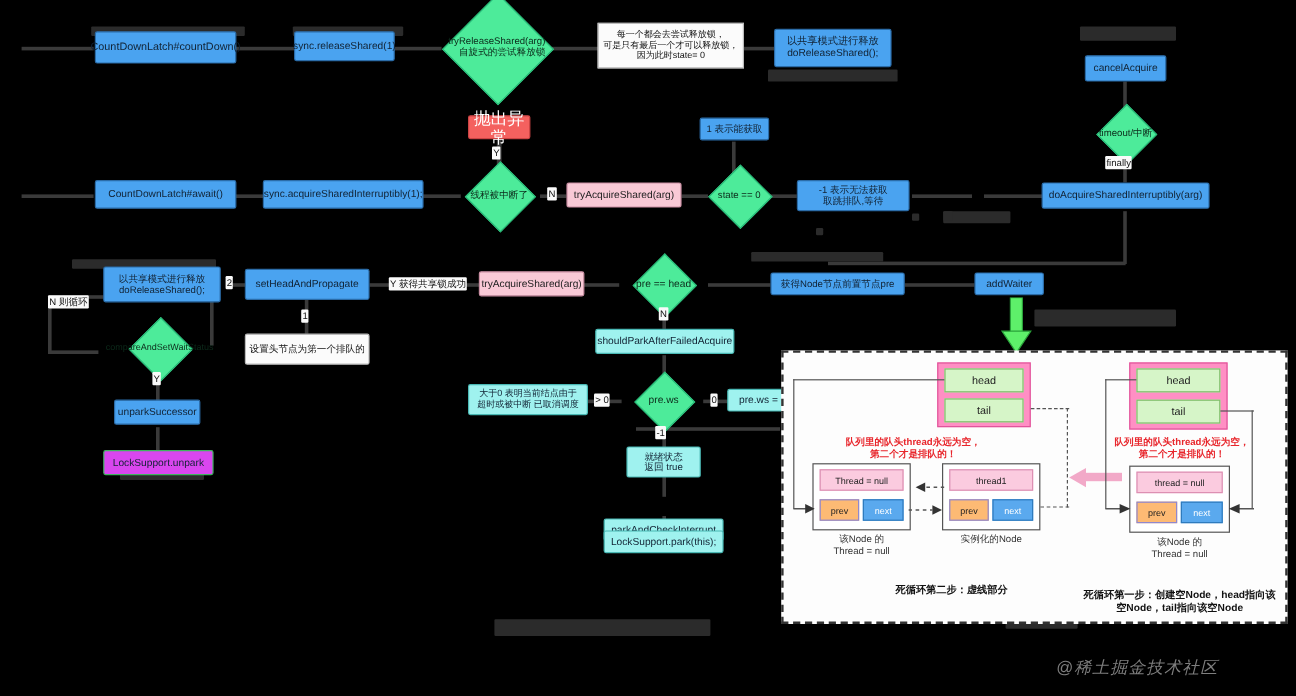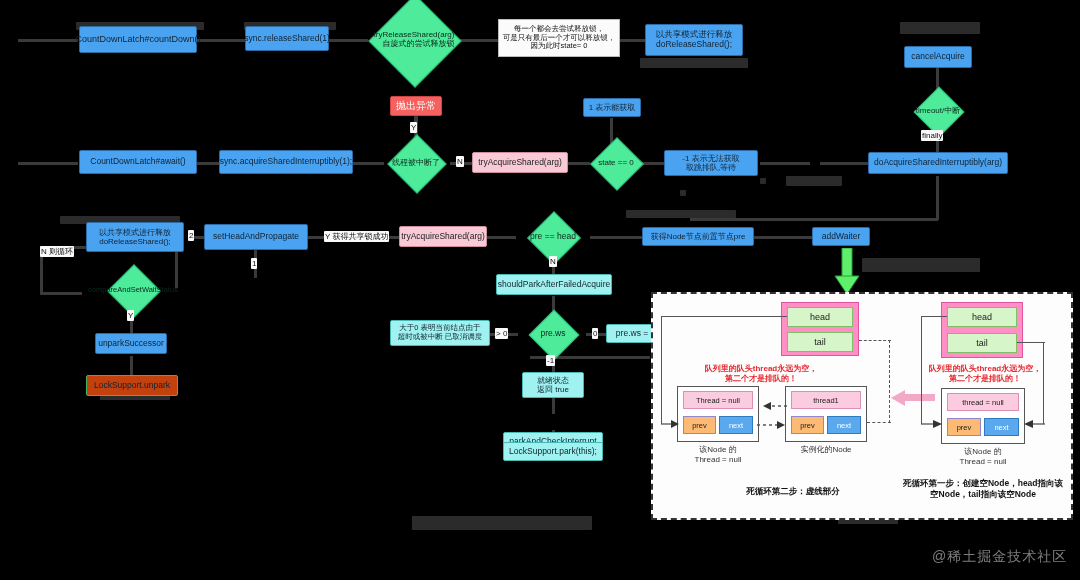--- a/index.html
+++ b/index.html
@@ -6,21 +6,21 @@
   body{width:1080px;height:580px;position:relative;overflow:hidden;
        font-family:"Liberation Sans","DejaVu Sans",sans-serif;}
   #canvas{position:absolute;left:0;top:0;width:1080px;height:580px;}
   .node{position:absolute;box-sizing:border-box;display:flex;align-items:center;
         justify-content:center;text-align:center;line-height:1.15;white-space:pre-line;}
   .rect{border:1.2px solid #2f6fb5;border-radius:2px;}
   .blue{background:#4aa3f0;color:#123;border-color:#2b6ca8;}
   .pink{background:#f9c9d6;color:#222;border-color:#c98ea2;}
   .red{background:#f4615f;color:#fff;border-color:#c44;}
   .cyan{background:#9ff2ef;color:#123;border-color:#49b8b4;}
-  .green{background:#c2410c;color:#123;border-color:#3fb45f;}
+  .green{background:#d946ef;color:#123;border-color:#3fb45f;}
   .white{background:#fbfbfb;color:#222;border:1.2px solid #bbb;}
   .diamond{position:absolute;display:flex;align-items:center;justify-content:center;
            text-align:center;line-height:1.1;white-space:pre-line;}
   .diamond .dshape{position:absolute;left:0;top:0;width:100%;height:100%;
            background:#4deb9a;transform:rotate(45deg);border:1.2px solid #27b877;}
   .diamond .dtxt{position:relative;z-index:2;color:#0c2a1a;text-align:right;}
   .edgelabel{position:absolute;background:#fafafa;color:#111;font-size:8px;padding:0 1px;
              line-height:11px;white-space:nowrap;border-radius:1px;}
   .faint{position:absolute;background:#2b2b2b;border-radius:1px;}
   .line{position:absolute;background:#3a3a3a;}
@@ -138,21 +138,21 @@
 
   <div class="diamond" style="left:903px;top:94px;width:70px;height:34px;font-size:8px;">
     <div class="dshape" style="width:34px;height:34px;left:18px;top:0px;"></div>
     <div class="dtxt">timeout/中断</div>
   </div>
 
   <div class="edgelabel" style="left:921px;top:130px;">finally</div>
 
   <div class="node rect blue" style="left:868px;top:152px;width:140px;height:22px;font-size:8.5px;">doAcquireSharedInterruptibly(arg)</div>
 
-  <div class="node rect red" style="left:390px;top:96px;width:52px;height:20px;font-size:10px;">抛出异常</div>
+  <div class="node rect red" style="left:390px;top:96px;width:52px;height:20px;font-size:14px;">抛出异常</div>
   <div class="edgelabel" style="left:410px;top:122px;">Y</div>
 
   <div class="node rect blue" style="left:79px;top:150px;width:118px;height:24px;font-size:8.5px;">CountDownLatch#await()</div>
 
   <div class="node rect blue" style="left:219px;top:150px;width:134px;height:24px;font-size:8.5px;">sync.acquireSharedInterruptibly(1);</div>
 
   <div class="diamond" style="left:382px;top:142px;width:68px;height:42px;font-size:8px;">
     <div class="dshape" style="width:40px;height:40px;left:14px;top:1px;"></div>
     <div class="dtxt">线程被中断了</div>
   </div>
@@ -175,20 +175,21 @@
 doReleaseShared();</div>
 
   <div class="edgelabel" style="left:40px;top:246px;">N 则循环</div>
 
   <div class="edgelabel" style="left:188px;top:230px;">2</div>
 
   <div class="node rect blue" style="left:204px;top:224px;width:104px;height:26px;font-size:8.5px;">setHeadAndPropagate</div>
 
   <div class="edgelabel" style="left:251px;top:258px;">1</div>
 
+  <div class="node rect white" style="left:204px;top:278px;width:104px;height:26px;font-size:8px;color:#111;">设置头节点为第一个排队的</div>
 
   <div class="edgelabel" style="left:324px;top:231px;">Y 获得共享锁成功</div>
 
   <div class="node rect pink" style="left:399px;top:226px;width:88px;height:21px;font-size:8.5px;">tryAcquireShared(arg)</div>
 
   <div class="diamond" style="left:516px;top:218px;width:74px;height:38px;font-size:8.5px;">
     <div class="dshape" style="width:36px;height:36px;left:19px;top:1px;"></div>
     <div class="dtxt">pre == head</div>
   </div>
 
@@ -290,32 +291,32 @@
     <div class="ired" style="left:262px;top:70px;width:140px;">队列里的队头thread永远为空，
 第二个才是排队的！</div>
 
     <div class="ibox iwhite" style="left:288px;top:94px;width:84px;height:56px;"></div>
     <div class="ibox ipinkl" style="left:294px;top:99px;width:72px;height:18px;font-size:7.5px;">thread = null</div>
     <div class="ibox iprev" style="left:294px;top:124px;width:34px;height:18px;font-size:7.5px;">prev</div>
     <div class="ibox inext" style="left:331px;top:124px;width:35px;height:18px;font-size:7.5px;color:#fff;">next</div>
     <div class="icap" style="left:288px;top:153px;width:84px;">该Node 的
 Thread = null</div>
 
-    <div class="ibold" style="left:240px;top:184px;width:180px;">死循环第一步：创建空Node，head指向该
+    <div class="ibold" style="left:240px;top:196px;width:180px;">死循环第一步：创建空Node，head指向该
 空Node，tail指向该空Node</div>
 
     <div class="isolid" style="left:268px;top:22px;width:26px;height:1.3px;"></div>
     <div class="isolid" style="left:268px;top:22px;width:1.3px;height:108px;"></div>
     <svg style="position:absolute;left:268px;top:124px;width:22px;height:12px;" viewBox="0 0 22 12">
       <line x1="0" y1="6" x2="13" y2="6" stroke="#555" stroke-width="1.3"></line>
       <polygon points="12,2 21,6 12,10" fill="#333"></polygon>
     </svg>
     <div class="isolid" style="left:364px;top:48px;width:28px;height:1.3px;"></div>
     <div class="isolid" style="left:390px;top:48px;width:1.3px;height:82px;"></div>
     <svg style="position:absolute;left:370px;top:124px;width:22px;height:12px;" viewBox="0 0 22 12">
       <line x1="22" y1="6" x2="9" y2="6" stroke="#555" stroke-width="1.3"></line>
       <polygon points="10,2 1,6 10,10" fill="#333"></polygon>
     </svg>
   </div>
 
-  <div class="wm" style="left:932px;top:548px;">@稀土掘金技术社区</div>
+  <div class="wm" style="left:880px;top:548px;font-style:italic;">@稀土掘金技术社区</div>
 
 </div>
 
 </body></html>

